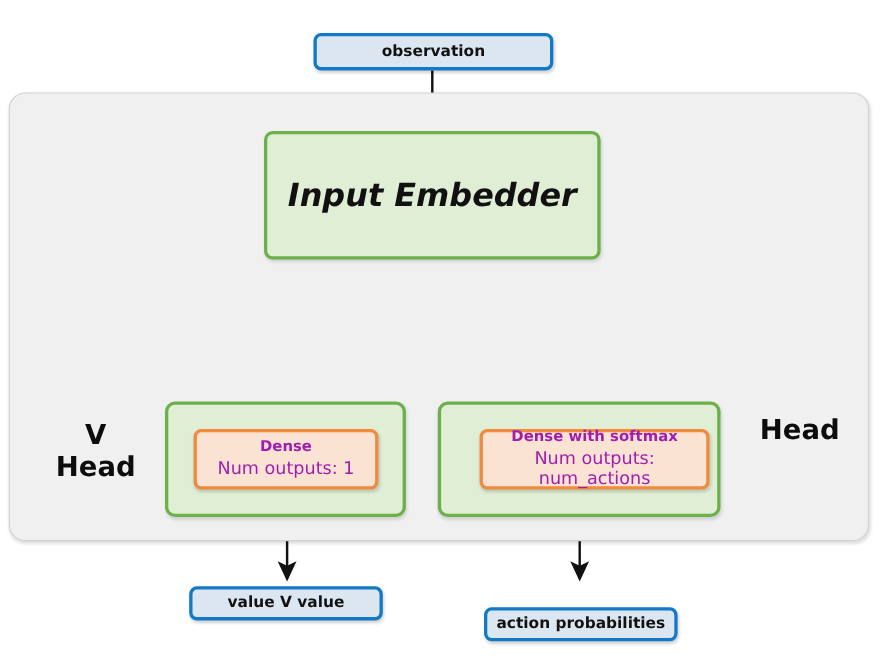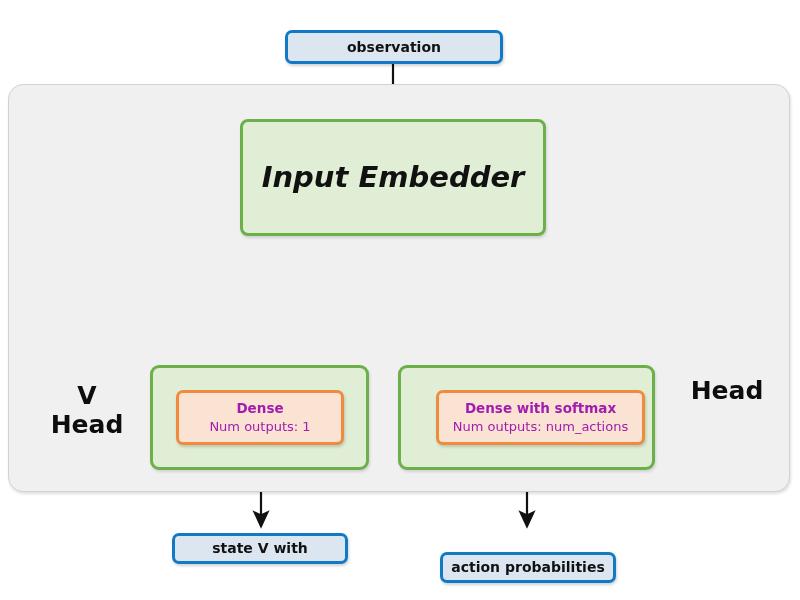--- a/index.html
+++ b/index.html
@@ -91,21 +91,21 @@
     border-radius: 7px;
     color: #a21caf;
     z-index: 6;
     box-shadow: 1px 2px 3px rgba(0,0,0,0.17);
   }
   .orange-title {
     font-size: 13.5px;
     font-weight: bold;
   }
   .orange-sub {
-    font-size: 13px;
+    font-size: 16px;
     font-weight: normal;
     margin-top: 2px;
   }
 
   
   .head-caption {
     position: absolute;
     text-align: center;
     font-size: 25px;
     font-weight: bold;
@@ -180,20 +180,20 @@
   <div id="v-head-caption" class="head-caption">
     <div>V</div>
     <div>Head</div>
   </div>
 
   <div id="policy-head-caption" class="head-caption">
     <div>Head</div>
   </div>
 
   <div id="state-v-box" class="node io-box">
-    <span>state V with</span>
+    <span>value V value</span>
   </div>
 
   <div id="action-prob-box" class="node io-box">
     <span>action probabilities</span>
   </div>
 
 </div>
 
 </body></html>

